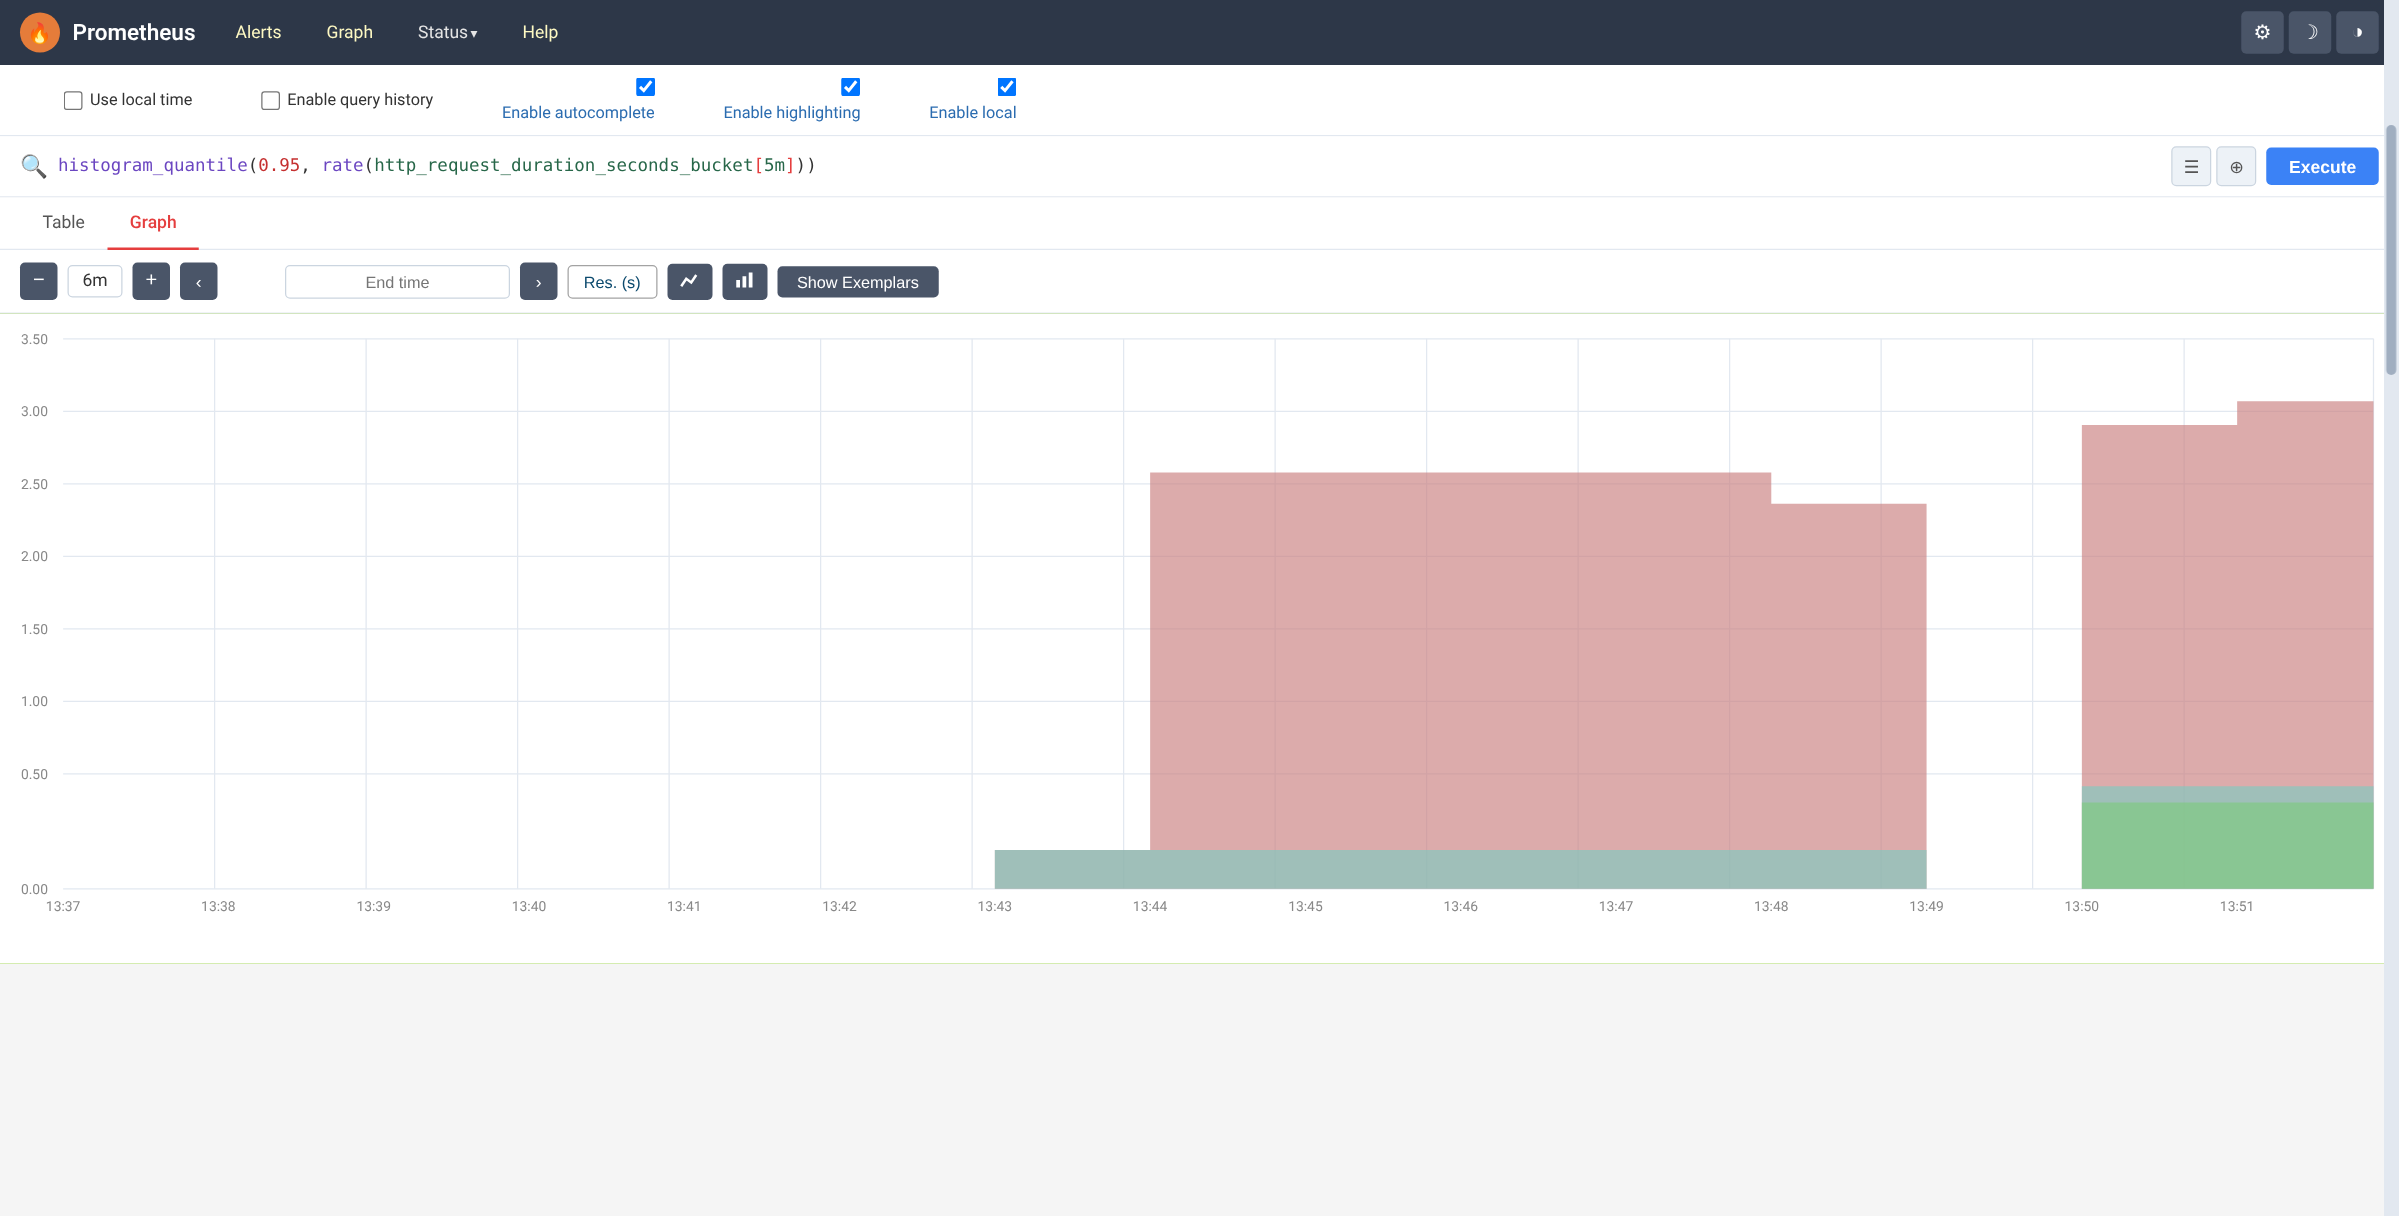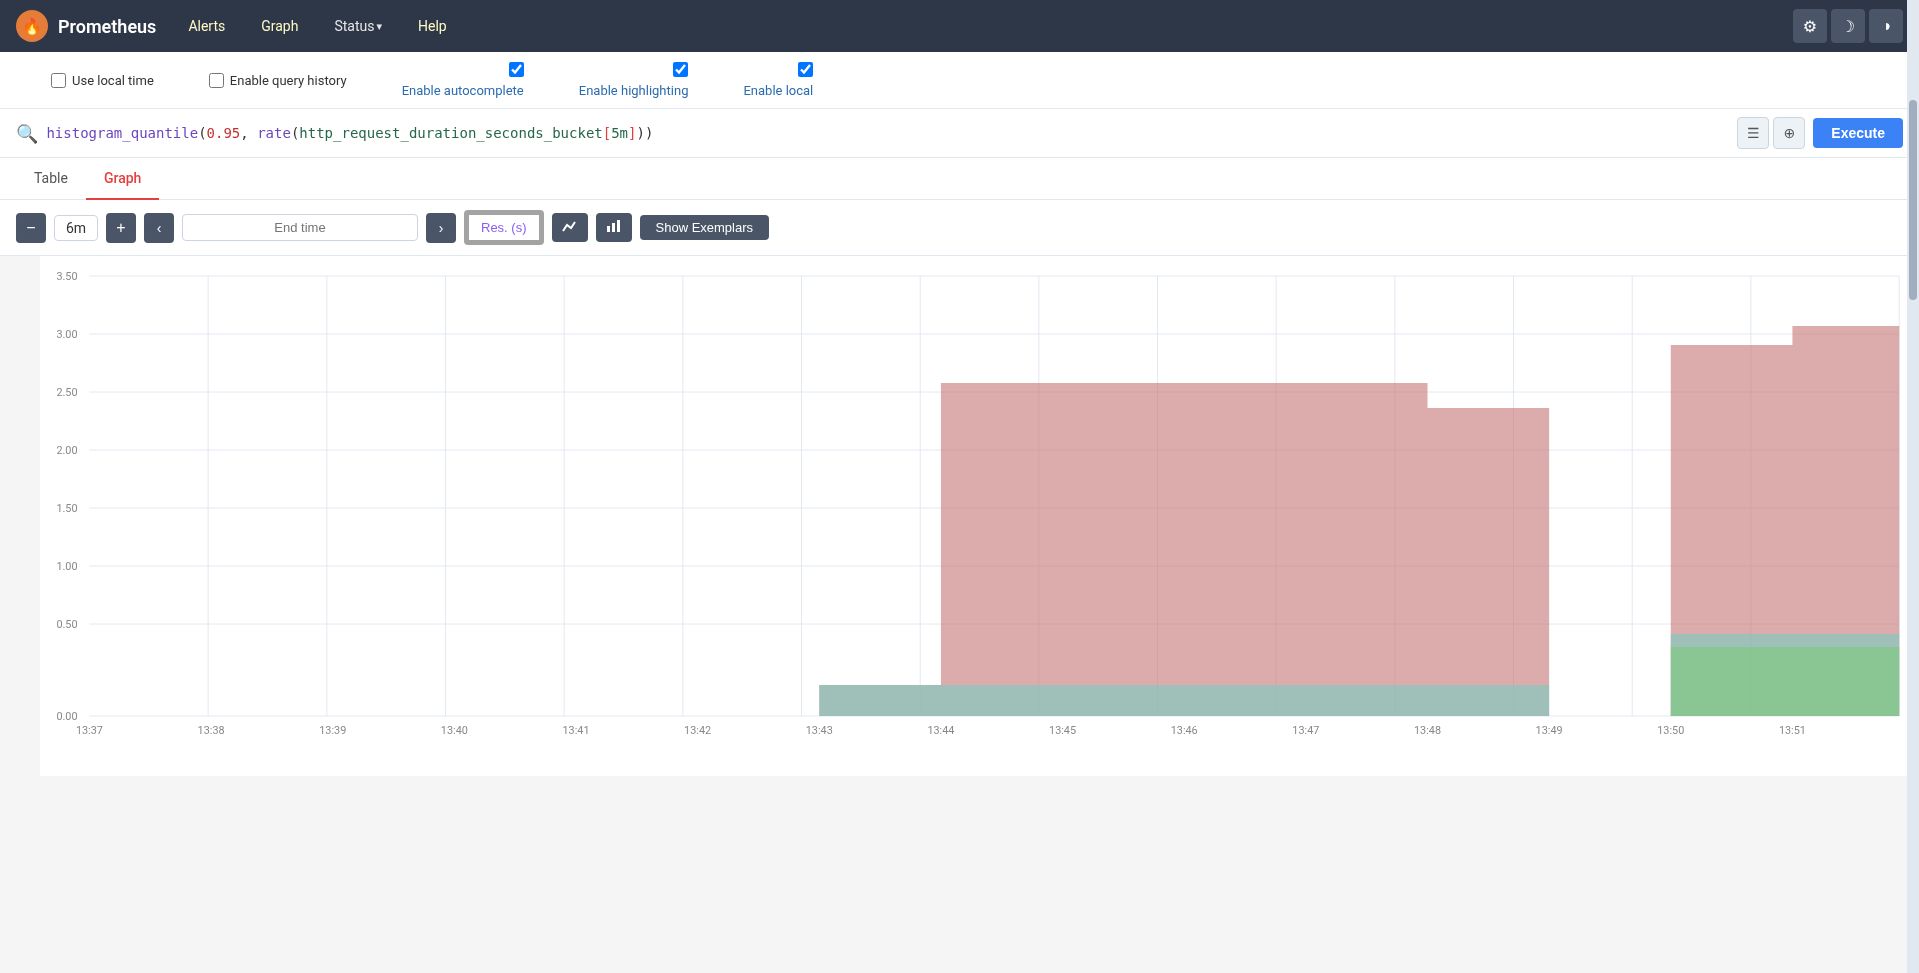--- a/index.html
+++ b/index.html
@@ -196,44 +196,45 @@
       min-width: 44px;
       text-align: center;
     }
     .end-time-input {
       border: 1px solid #cbd5e0;
       border-radius: 4px;
       padding: 5px 12px;
       font-size: 13px;
       color: #888;
       background: #fff;
-      width: 236px;
+      width: 180px;
       text-align: center;
       cursor: pointer;
+      margin-left: 46px;
     }
     .nav-arrow {
       background: #4a5568;
       color: #fff;
       border: none;
       border-radius: 4px;
       width: 30px;
       height: 30px;
       cursor: pointer;
       font-size: 14px;
       display: flex;
       align-items: center;
       justify-content: center;
     }
     .res-btn {
       background: #fff;
-      border: 5px solid #a3a3a3;
+      border: 1px solid #a3a3a3;
       border-radius: 4px;
       padding: 5px 12px;
       font-size: 13px;
-      color: #8b5cf6;
+      color: #0c4a6e;
       cursor: pointer;
     }
     .chart-type-btn {
       background: #4a5568;
       color: #fff;
       border: none;
       border-radius: 4px;
       padding: 5px 10px;
       cursor: pointer;
       font-size: 14px;
@@ -246,21 +247,20 @@
       padding: 5px 16px;
       font-size: 13px;
       cursor: pointer;
     }
 
     
     .chart-area {
       background: #84cc16;
       padding: 0;
       position: relative;
-      margin-left: 40px;
     }
 
     
     .scrollbar-right {
       position: fixed;
       right: 0;
       top: 0;
       bottom: 0;
       width: 12px;
       background: #e2e8f0;

